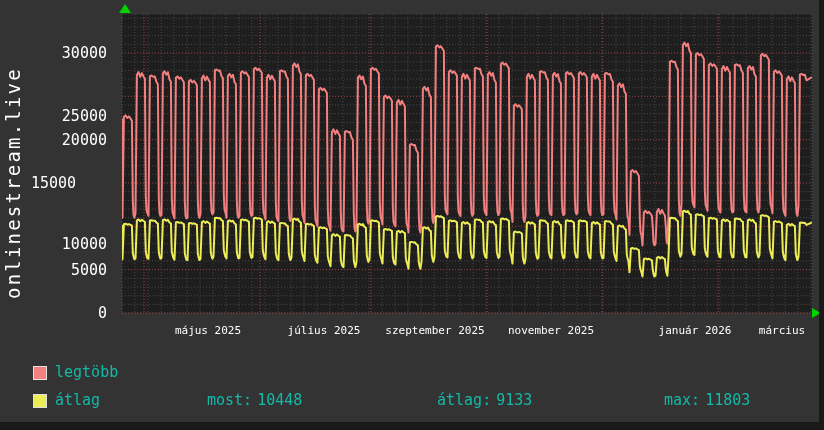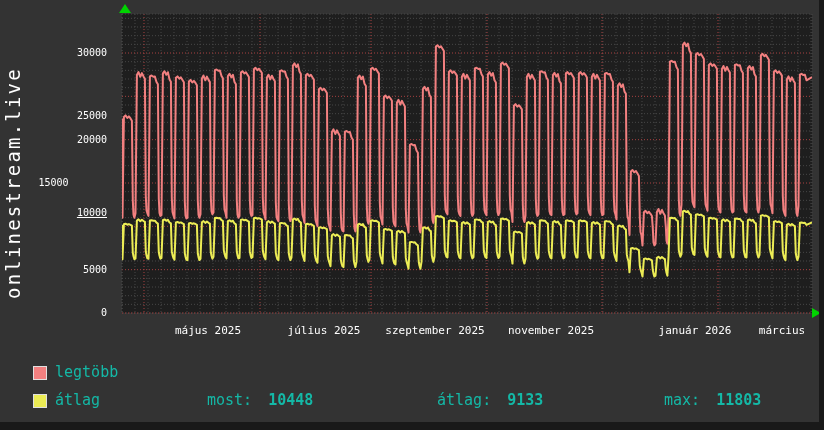--- a/index.html
+++ b/index.html
@@ -11,29 +11,29 @@
   .stage{position:relative;width:824px;height:430px;background:#191919;}
   .panel{position:absolute;left:0;top:0;width:819px;height:422px;background:#333333;}
   .vtitle{
     position:absolute;left:4px;top:299px;
     transform:rotate(-90deg);transform-origin:0 0;
     color:#ffffff;font-size:19px;letter-spacing:2.2px;white-space:nowrap;line-height:19px;
   }
   svg.chart{position:absolute;left:0;top:0;}
   .ytick{
     position:absolute;left:0;width:107px;text-align:right;
-    color:#ffffff;font-size:10px;line-height:16px;
+    color:#ffffff;font-size:15px;line-height:16px;
   }
   .xlabel{
     position:absolute;top:322px;transform:translateX(-50%);
     color:#ffffff;font-size:11px;line-height:17px;white-space:nowrap;
   }
   .swatch{position:absolute;width:12px;height:12px;border:1px solid #e0e0e0;}
   .legtext{position:absolute;color:#14b8a6;font-size:15px;line-height:17px;white-space:nowrap;}
-  .stat .val{margin-left:16px;font-weight:bold;}
+  .stat .val{margin-left:5px;}
 </style>
 </head>
 <body>
 
 <div class="stage">
   <div class="panel">
 
     <div class="vtitle" style="color: rgb(255, 255, 255);">onlinestream.live</div>
 
     <svg class="chart" id="chart-svg" width="819" height="422">
@@ -147,21 +147,21 @@
         <polyline points="122.0,225.1 122.5,259.3 123.9,224.3 125.5,223.7 127.3,224.7 128.9,224.1 130.5,224.9 131.9,225.7 132.8,252.7 133.5,256.2 134.4,259.3 135.5,258.4 136.9,220.5 138.5,219.4 140.3,221.2 141.9,219.8 143.5,221.0 144.9,221.9 145.8,251.8 146.5,255.4 147.4,258.4 148.5,258.8 149.9,220.6 151.5,220.3 153.3,220.8 154.9,220.7 156.5,222.7 157.9,223.6 158.8,252.2 159.5,255.8 160.4,258.8 161.5,258.0 162.9,220.2 164.5,219.4 166.3,220.8 167.9,219.8 169.5,222.5 170.9,223.4 171.8,251.4 172.5,254.9 173.4,258.0 174.5,259.7 175.9,222.5 177.5,222.0 179.3,222.9 180.9,222.4 182.5,223.4 183.9,224.2 184.8,253.1 185.5,256.7 186.4,259.7 187.5,260.1 188.9,223.5 190.5,222.9 192.3,223.9 193.9,223.3 195.5,224.0 196.9,224.9 197.8,253.5 198.5,257.1 199.4,260.1 200.5,258.8 201.9,222.2 203.5,221.1 205.3,222.9 206.9,221.5 208.5,222.8 209.9,223.6 210.8,252.2 211.5,255.8 212.4,258.8 213.5,256.7 214.9,218.0 216.5,217.7 218.3,218.2 219.9,218.1 221.5,220.1 222.9,221.0 223.8,250.1 224.5,253.6 225.4,256.7 226.5,258.4 227.9,221.1 229.5,220.3 231.3,221.6 232.9,220.7 234.5,223.4 235.9,224.3 236.8,251.8 237.5,255.4 238.4,258.4 239.5,258.0 240.9,219.9 242.5,219.4 244.3,220.3 245.9,219.8 247.5,220.8 248.9,221.6 249.8,251.4 250.5,254.9 251.4,258.0 252.5,257.1 253.9,218.3 255.5,217.7 257.3,218.7 258.9,218.1 260.5,218.8 261.9,219.7 262.8,250.5 263.5,254.1 264.4,257.1 265.5,259.3 266.9,222.2 268.5,221.1 270.3,222.9 271.9,221.5 273.5,222.8 274.9,223.6 275.8,252.7 276.5,256.2 277.4,259.3 278.5,260.1 279.9,223.2 281.5,222.9 283.3,223.4 284.9,223.3 286.5,225.3 287.9,226.2 288.8,253.5 289.5,257.1 290.4,260.1 291.5,257.5 292.9,219.4 294.5,218.5 296.3,219.9 297.9,218.9 299.5,221.7 300.9,222.5 301.8,250.9 302.5,254.5 303.4,257.5 304.5,261.0 305.9,224.2 307.5,223.7 309.3,224.6 310.9,224.1 312.5,225.1 313.9,226.0 314.8,254.4 315.5,258.0 316.4,261.0 317.5,262.7 318.9,227.8 320.5,227.2 322.3,228.2 323.9,227.6 325.5,228.4 326.9,229.2 327.8,256.1 328.5,259.7 329.4,262.7 330.5,266.2 331.9,235.2 333.5,234.1 335.3,235.9 336.9,234.5 338.5,235.8 339.9,236.6 340.8,259.6 341.5,263.2 342.4,266.2 343.5,267.1 344.9,235.3 346.5,235.0 348.3,235.5 349.9,235.4 351.5,237.5 352.9,238.3 353.8,260.5 354.5,264.0 355.4,267.1 356.5,261.9 357.9,224.6 359.5,223.7 361.3,225.1 362.9,224.1 364.5,226.9 365.9,227.7 366.8,255.3 367.5,258.8 368.4,261.9 369.5,259.3 370.9,220.8 372.5,220.3 374.3,221.1 375.9,220.7 377.5,221.6 378.9,222.5 379.8,252.7 380.5,256.2 381.4,259.3 382.5,263.6 383.9,229.5 385.5,228.9 387.3,229.9 388.9,229.3 390.5,230.1 391.9,230.9 392.8,257.0 393.5,260.6 394.4,263.6 395.5,264.5 396.9,231.8 398.5,230.7 400.3,232.5 401.9,231.1 403.5,232.3 404.9,233.2 405.8,257.9 406.5,261.4 407.4,264.5 408.5,268.8 409.9,242.2 411.5,241.9 413.3,242.4 414.9,242.3 416.5,244.4 417.9,245.3 418.8,262.2 419.5,265.8 420.4,268.8 421.5,261.9 422.9,228.0 424.5,227.2 426.3,228.6 427.9,227.6 429.5,230.3 430.9,231.2 431.8,255.3 432.5,258.8 433.4,261.9 434.5,256.7 435.9,216.4 437.5,215.9 439.3,216.8 440.9,216.3 442.5,217.3 443.9,218.2 444.8,250.1 445.5,253.6 446.4,256.7 447.5,257.5 448.9,220.9 450.5,220.3 452.3,221.3 453.9,220.7 455.5,221.4 456.9,222.3 457.8,250.9 458.5,254.5 459.4,257.5 460.5,258.4 461.9,223.1 463.5,222.0 465.3,223.8 466.9,222.4 468.5,223.6 469.9,224.5 470.8,251.8 471.5,255.4 472.4,258.4 473.5,257.1 474.9,219.7 476.5,219.4 478.3,219.9 479.9,219.8 481.5,221.9 482.9,222.7 483.8,250.5 484.5,254.1 485.4,257.1 486.5,258.0 487.9,222.0 489.5,221.1 491.3,222.5 492.9,221.5 494.5,224.3 495.9,225.1 496.8,251.4 497.5,254.9 498.4,258.0 499.5,256.7 500.9,219.0 502.5,218.5 504.3,219.4 505.9,218.9 507.5,219.9 508.9,220.8 509.8,250.1 510.5,253.6 511.4,256.7 512.5,263.6 513.9,232.1 515.5,231.5 517.3,232.5 518.9,231.9 520.5,232.7 521.9,233.5 522.8,257.0 523.5,260.6 524.4,263.6 525.5,258.8 526.9,223.1 528.5,222.0 530.3,223.8 531.9,222.4 533.5,223.6 534.9,224.5 535.8,252.2 536.5,255.8 537.4,258.8 538.5,257.5 539.9,220.6 541.5,220.3 543.3,220.8 544.9,220.7 546.5,222.7 547.9,223.6 548.8,250.9 549.5,254.5 550.4,257.5 551.5,258.4 552.9,222.0 554.5,221.1 556.3,222.5 557.9,221.5 559.5,224.3 560.9,225.1 561.8,251.8 562.5,255.4 563.4,258.4 564.5,257.5 565.9,220.8 567.5,220.3 569.3,221.1 570.9,220.7 572.5,221.6 573.9,222.5 574.8,250.9 575.5,254.5 576.4,257.5 577.5,257.5 578.9,220.9 580.5,220.3 582.3,221.3 583.9,220.7 585.5,221.4 586.9,222.3 587.8,250.9 588.5,254.5 589.4,257.5 590.5,258.4 591.9,223.1 593.5,222.0 595.3,223.8 596.9,222.4 598.5,223.6 599.9,224.5 600.8,251.8 601.5,255.4 602.4,258.4 603.5,258.0 604.9,221.4 606.5,221.1 608.3,221.6 609.9,221.5 611.5,223.6 612.9,224.5 613.8,251.4 614.5,254.9 615.4,258.0 616.5,261.0 617.9,226.3 619.5,225.5 621.3,226.8 622.9,225.9 624.5,228.6 625.9,229.5 626.8,254.4 627.5,258.0 628.4,261.0 629.5,272.3 630.9,248.5 632.5,248.0 634.3,248.9 635.9,248.4 637.5,249.4 638.9,250.2 639.8,265.7 640.5,269.2 641.4,272.3 642.5,276.6 643.9,259.0 645.5,258.4 647.3,259.4 648.9,258.8 650.5,259.6 651.9,260.4 652.8,270.0 653.5,273.6 654.4,276.6 655.5,275.7 656.9,257.8 658.5,256.7 660.3,258.5 661.9,257.1 663.5,258.3 664.9,259.2 665.8,269.1 666.5,272.7 667.4,275.7 668.5,256.7 669.9,218.0 671.5,217.7 673.3,218.2 674.9,218.1 676.5,220.1 677.9,221.0 678.8,250.1 679.5,253.6 680.4,256.7 681.5,254.1 682.9,211.5 684.5,210.7 686.3,212.1 687.9,211.1 689.5,213.8 690.9,214.7 691.8,247.5 692.5,251.0 693.4,254.1 694.5,254.9 695.9,214.7 697.5,214.2 699.3,215.1 700.9,214.6 702.5,215.6 703.9,216.4 704.8,248.3 705.5,251.9 706.4,254.9 707.5,256.7 708.9,218.3 710.5,217.7 712.3,218.7 713.9,218.1 715.5,218.8 716.9,219.7 717.8,250.1 718.5,253.6 719.4,256.7 720.5,257.5 721.9,220.5 723.5,219.4 725.3,221.2 726.9,219.8 728.5,221.0 729.9,221.9 730.8,250.9 731.5,254.5 732.4,257.5 733.5,257.1 734.9,218.8 736.5,218.5 738.3,219.0 739.9,218.9 741.5,221.0 742.9,221.9 743.8,250.5 744.5,254.1 745.4,257.1 746.5,257.5 747.9,220.2 749.5,219.4 751.3,220.8 752.9,219.8 754.5,222.5 755.9,223.4 756.8,250.9 757.5,254.5 758.4,257.5 759.5,254.9 760.9,215.6 762.5,215.1 764.3,215.9 765.9,215.5 767.5,216.4 768.9,217.3 769.8,248.3 770.5,251.9 771.4,254.9 772.5,258.4 773.9,221.7 775.5,221.1 777.3,222.1 778.9,221.5 780.5,222.3 781.9,223.1 782.8,251.8 783.5,255.4 784.4,258.4 785.5,260.1 786.9,224.8 788.5,223.7 790.3,225.5 791.9,224.1 793.5,225.4 794.9,226.2 795.8,253.5 796.5,257.1 797.4,260.1 798.5,256.7 799.9,222.7 801.5,222.5 803.3,222.9 804.9,222.8 806.5,224.9 812.0,222.5" fill="none" stroke="#ecec55" stroke-width="2" stroke-linejoin="round" clip-path="url(#plotclip)"></polyline>
         <polygon points="119,13 131,13 125,4" fill="#00d400"></polygon>
         <polygon points="812,308 812,318 821,313" fill="#00d400"></polygon>
       </svg>
 
     <div id="yticks">
         <div class="ytick" style="top: 45px;">30000</div>
         <div class="ytick" style="top: 88.3333px; margin-top: 20px;">25000</div>
         <div class="ytick" style="top: 131.667px;">20000</div>
         <div class="ytick" style="top: 175px; text-align: center;">15000</div>
-        <div class="ytick" style="top: 205px; text-decoration: underline;">10000</div>
+        <div class="ytick" style="top: 236px;">10000</div>
         <div class="ytick" style="top: 261.667px;">5000</div>
         <div class="ytick" style="top: 305px;">0</div>
       </div>
     <div id="xlabels">
         <div class="xlabel" style="left: 208px;">május 2025</div>
         <div class="xlabel" style="left: 324px;">július 2025</div>
         <div class="xlabel" style="left: 435px;">szeptember 2025</div>
         <div class="xlabel" style="left: 551px;">november 2025</div>
         <div class="xlabel" style="left: 695px;">január 2026</div>
         <div class="xlabel" style="left: 782px;">március</div>

